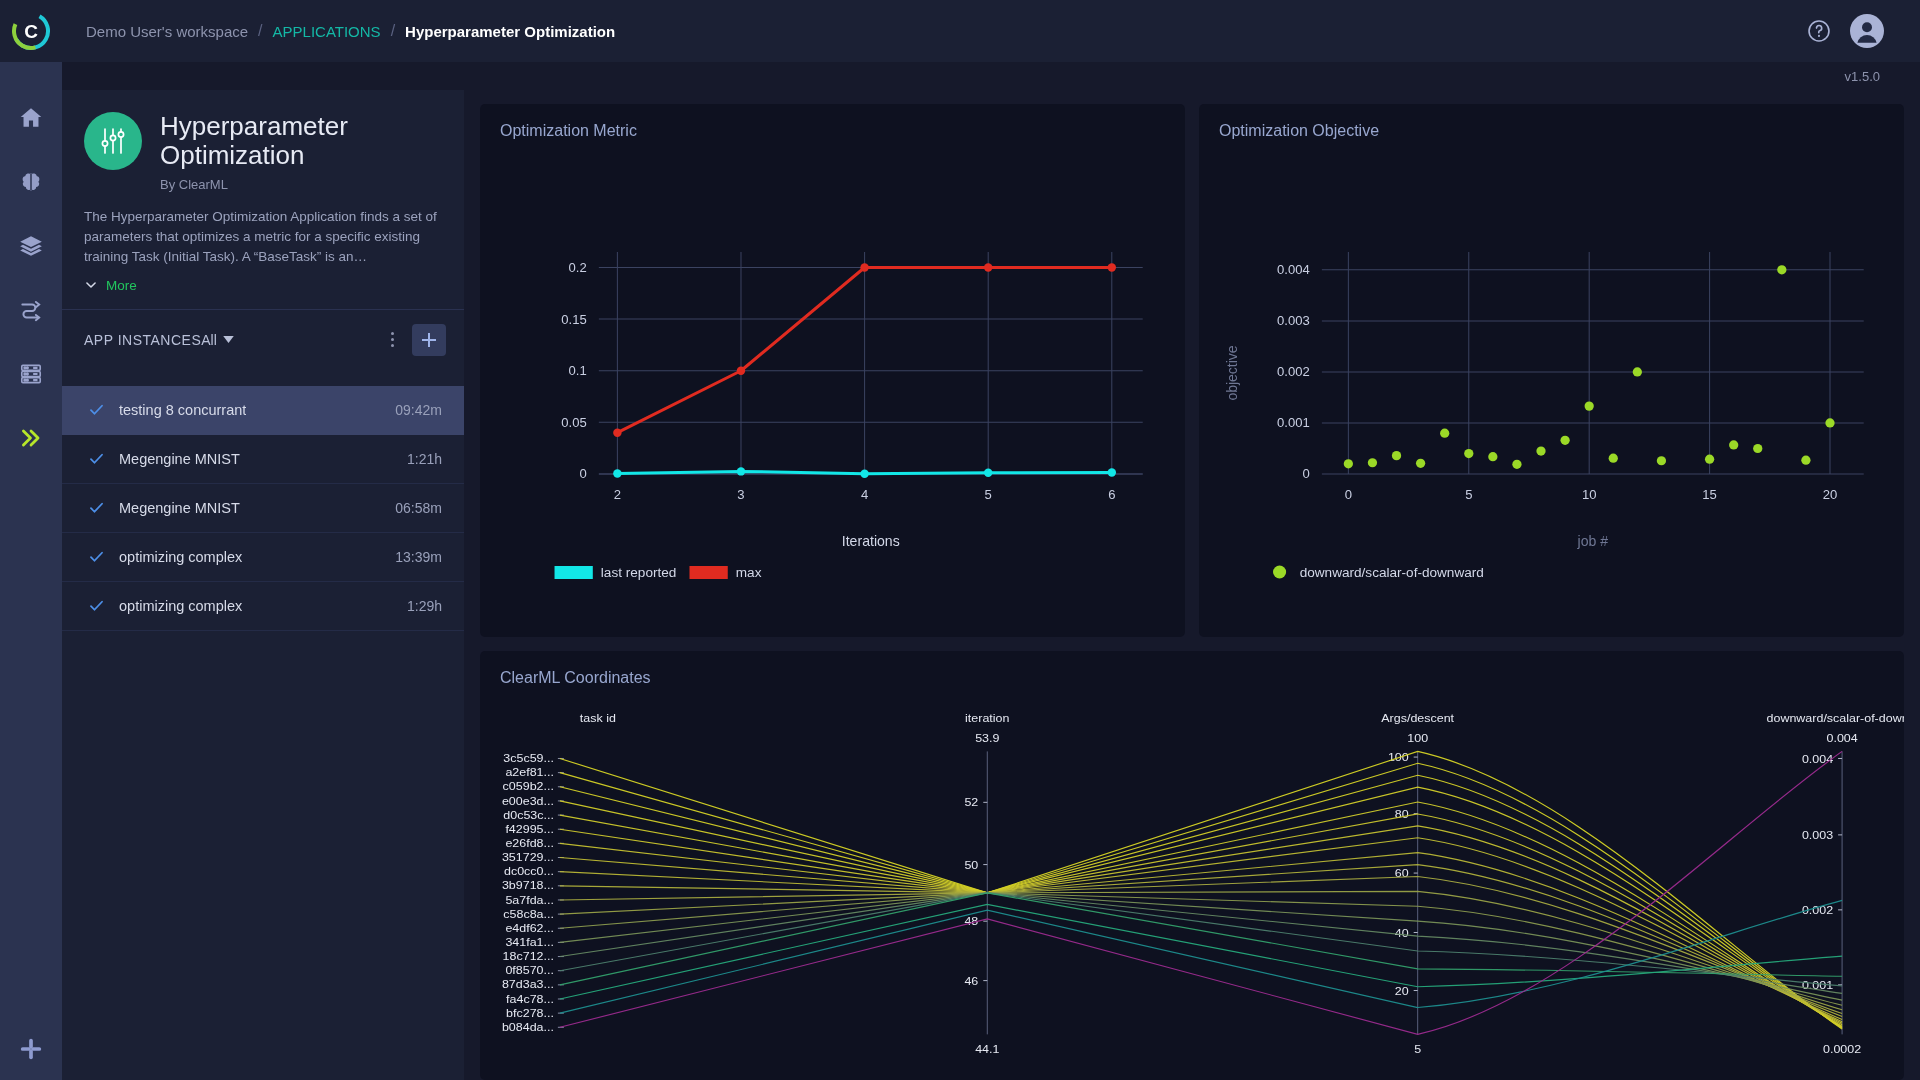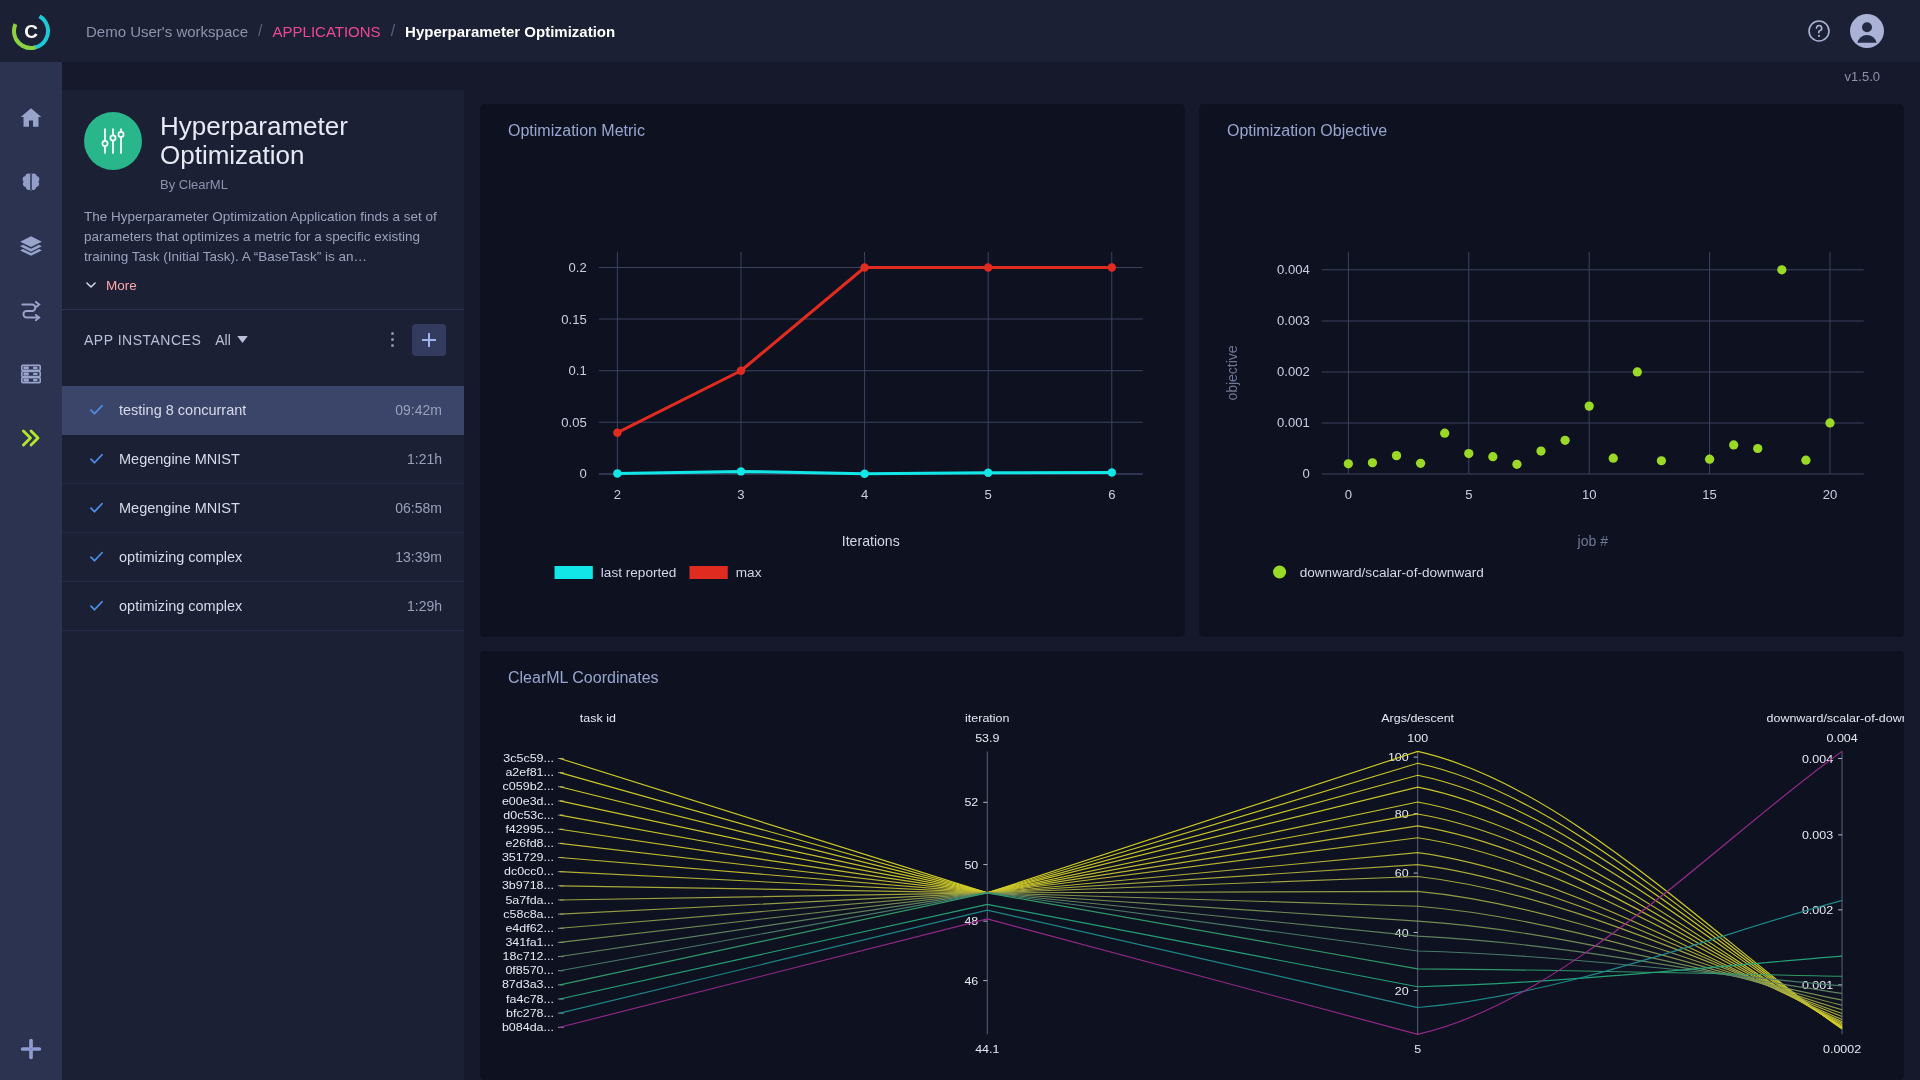--- a/index.html
+++ b/index.html
@@ -31,21 +31,21 @@
   .rail-bottom { position: absolute; bottom: 18px; left: 0; width: 62px; display: flex; justify-content: center; }
 
   
   .right-col { flex: 1; display: flex; flex-direction: column; min-width: 0; }
   .topbar {
     height: 62px; background: #1b2034; display: flex; align-items: center;
     padding: 0 36px 0 24px; flex: 0 0 62px;
   }
   .crumbs { display: flex; align-items: center; gap: 10px; font-size: 15px; }
   .crumb { color: #8d93ad; cursor: pointer; }
-  .crumb.caps { color: #ec4899; }
+  .crumb.caps { color: #14b8a6; }
   .crumb.current { color: #ffffff; font-weight: bold; cursor: default; }
   .crumb-sep { color: #5a6180; font-size: 16px; }
   .topbar-right { margin-left: auto; display: flex; align-items: center; gap: 18px; }
   .icon-btn { cursor: pointer; display: flex; align-items: center; }
 
   
   .versionbar {
     height: 28px; background: #16192b; display: flex; justify-content: flex-end;
     align-items: center; padding-right: 40px; flex: 0 0 28px;
   }
@@ -65,24 +65,24 @@
     width: 58px; height: 58px; border-radius: 50%; background: #29b68b;
     flex: 0 0 58px; display: flex; align-items: center; justify-content: center;
   }
   .app-title { font-size: 26px; line-height: 1.13; color: #e7eaf4; font-weight: normal; }
   .app-by { font-size: 13px; color: #8d93ad; margin-top: 6px; }
   .app-desc {
     margin-top: 15px; font-size: 13.5px; line-height: 1.5; color: #9ba2bd;
     max-height: 63px; overflow: hidden;
   }
   .more-row { margin-top: 10px; display: flex; align-items: center; gap: 8px; cursor: pointer; }
-  .more-label { font-size: 13.5px; color: #fca5a5; }
+  .more-label { font-size: 13.5px; color: #22c55e; }
 
   .instances-head {
-    height: 60px; display: flex; align-items: center; padding: 0 18px 0 22px; gap: 14px;
+    height: 60px; display: flex; align-items: center; padding: 0 18px 0 22px; 
   }
   .instances-title { font-size: 14px; letter-spacing: .5px; color: #b9c0d8; }
   .filter-sel { display: flex; align-items: center; gap: 6px; font-size: 14px; color: #b9c0d8; cursor: pointer; }
   .head-actions { margin-left: auto; display: flex; align-items: center; gap: 10px; }
   .kebab { width: 20px; height: 26px; display:flex; flex-direction: column; align-items:center; justify-content:center; gap:3px; cursor:pointer; }
   .kebab i { width: 3px; height: 3px; border-radius: 50%; background: #8d93ad; display:block; }
   .add-btn {
     width: 34px; height: 32px; background: #333c5e; border-radius: 4px;
     display: flex; align-items: center; justify-content: center; cursor: pointer;
   }
@@ -96,21 +96,21 @@
   .inst-name { font-size: 14.5px; color: #d7dbe9; white-space: nowrap; overflow: hidden; text-overflow: ellipsis; }
   .inst-time { margin-left: auto; font-size: 14px; color: #99a0ba; }
 
   
   .main { flex: 1; padding: 14px 16px 0 16px; min-width: 0; display: flex; flex-direction: column; gap: 14px; }
   .row-top { display: flex; gap: 14px; height: 533px; flex: 0 0 533px; }
   .card {
     background: #0e1120; border-radius: 5px; position: relative; min-width: 0;
   }
   .card-title {
-    position: absolute; top: 18px; left: 28px; font-size: 16px; color: #98a7cf;
+    position: absolute; top: 18px; left: 20px; font-size: 16px; color: #98a7cf;
   }
   .card-half { flex: 1 1 0; }
   .card-full { flex: 1; min-height: 0; }
   .plot { position: absolute; inset: 0; }
   .plot svg { width: 100%; height: 100%; display: block; }
 
   text { font-family: "Liberation Sans", sans-serif; }
   .tick { fill: #c9cfe2; font-size: 13px; }
   .axlabel { fill: #d3d8e8; font-size: 14px; }
   .axlabel-dim { fill: #6f7794; font-size: 14px; }

